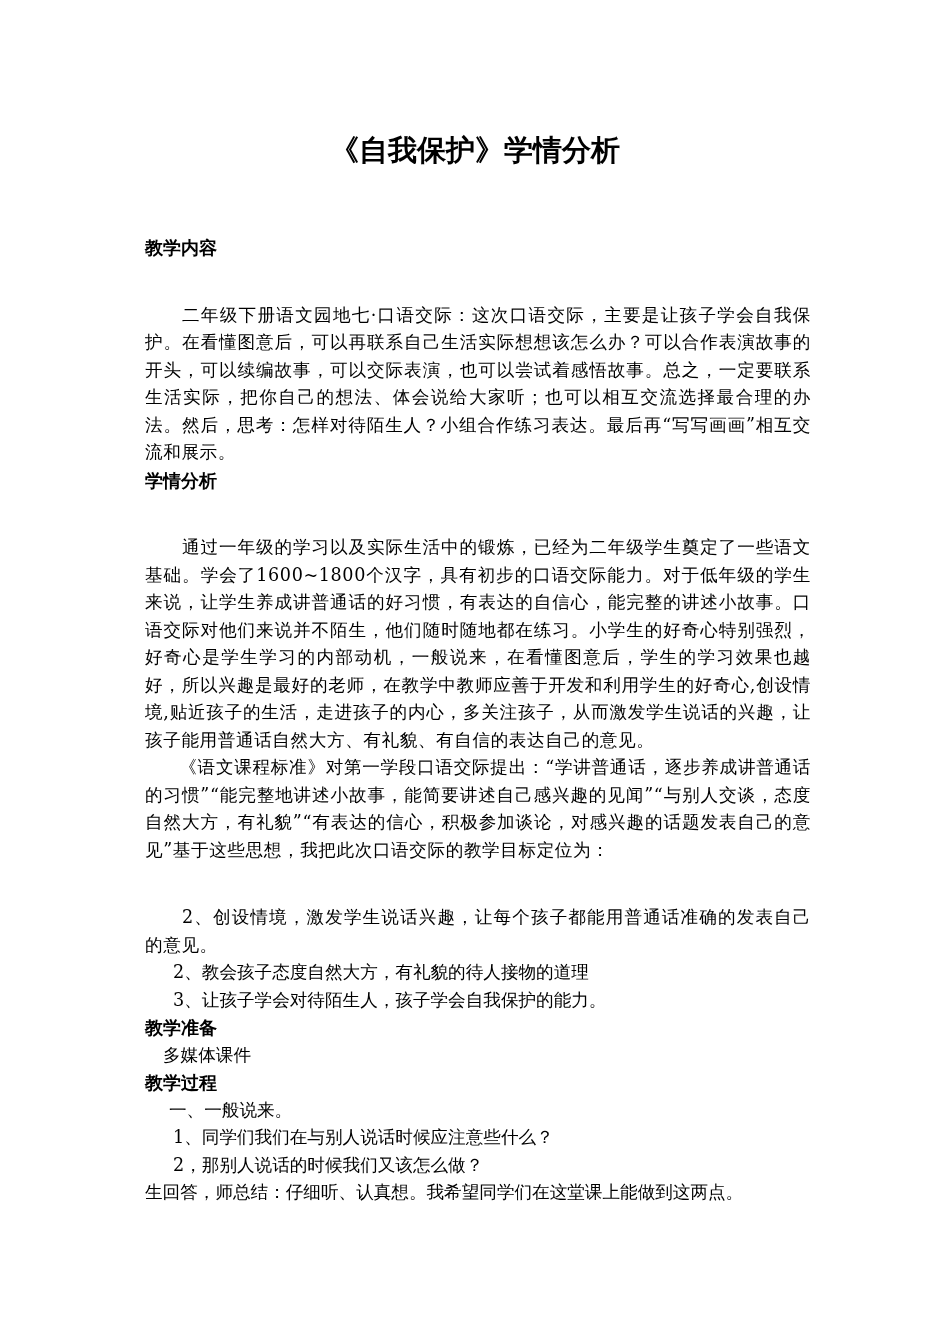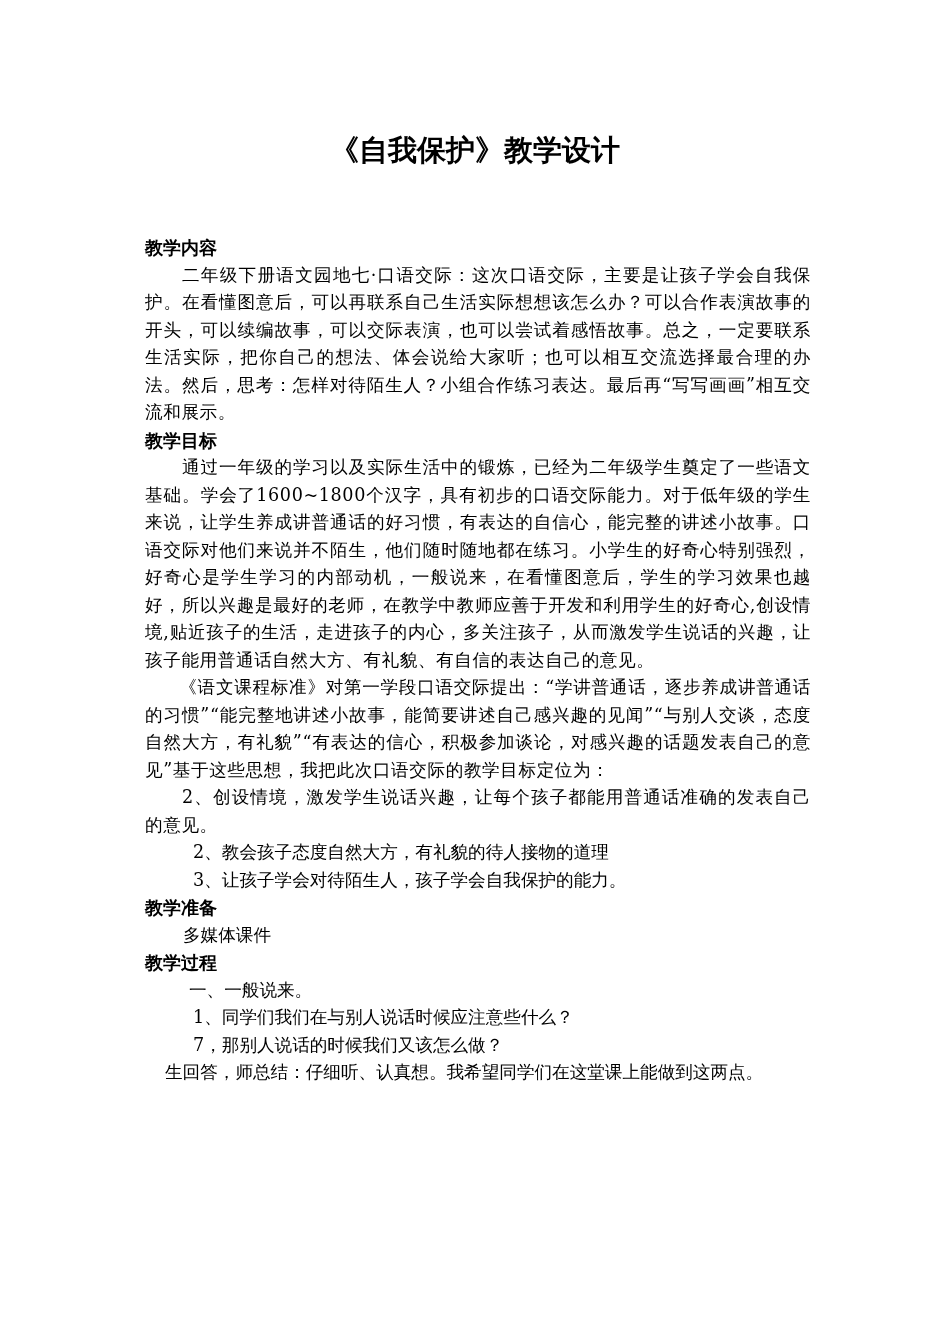--- a/index.html
+++ b/index.html
@@ -7,49 +7,49 @@
          font-family: "DejaVu Serif", "Liberation Serif", serif; color: #000; }
   .page { position: absolute; left: 0; top: 0; width: 950px; height: 1344px; }
   .title { position: absolute; left: 0; width: 950px; top: 132px; text-align: center;
            font-family: "DejaVu Sans", "Liberation Sans", sans-serif; font-size: 29px;
            font-weight: bold; letter-spacing: 0px; line-height: 36px; }
   .body { position: absolute; left: 145px; top: 234px; width: 666px; }
   .heading { font-family: "DejaVu Sans", "Liberation Sans", sans-serif; font-weight: bold;
              font-size: 18px; line-height: 27.5px; height: 27.5px; white-space: nowrap; }
   .para { font-size: 17.6px; line-height: 27.5px; text-align: justify; text-align-last: left;
           letter-spacing: 0.6px; }
-  .line { font-size: 17.6px; line-height: 27.5px; white-space: nowrap; height: 27.5px; margin-left: 20px; }
-  .ind2 { text-indent: 2.1em; }
+  .line { font-size: 17.6px; line-height: 27.5px; white-space: nowrap; height: 27.5px; }
+  .ind2 { text-indent: 2.1em; margin-top: 40px; }
   .ind2b { text-indent: 1.95em; }
   .ind15 { padding-left: 28px; }
   .ind1 { padding-left: 18px; }
   .ind1b { padding-left: 24px; }
 </style>
 </head>
 <body>
 
 <div class="page">
-  <div class="title">《自我保护》教学设计</div>
+  <div class="title">《自我保护》学情分析</div>
 
   <div class="body">
 
     <div class="heading">教学内容</div>
     <div class="para ind2">二年级下册语文园地七·口语交际：这次口语交际，主要是让孩子学会自我保护。在看懂图意后，可以再联系自己生活实际想想该怎么办？可以合作表演故事的开头，可以续编故事，可以交际表演，也可以尝试着感悟故事。总之，一定要联系生活实际，把你自己的想法、体会说给大家听；也可以相互交流选择最合理的办法。然后，思考：怎样对待陌生人？小组合作练习表达。最后再“写写画画”相互交流和展示。</div>
 
-    <div class="heading">教学目标</div>
+    <div class="heading">学情分析</div>
     <div class="para ind2">通过一年级的学习以及实际生活中的锻炼，已经为二年级学生奠定了一些语文基础。学会了1600~1800个汉字，具有初步的口语交际能力。对于低年级的学生来说，让学生养成讲普通话的好习惯，有表达的自信心，能完整的讲述小故事。口语交际对他们来说并不陌生，他们随时随地都在练习。小学生的好奇心特别强烈，好奇心是学生学习的内部动机，一般说来，在看懂图意后，学生的学习效果也越好，所以兴趣是最好的老师，在教学中教师应善于开发和利用学生的好奇心,创设情境,贴近孩子的生活，走进孩子的内心，多关注孩子，从而激发学生说话的兴趣，让孩子能用普通话自然大方、有礼貌、有自信的表达自己的意见。</div>
 
     <div class="para ind2b">《语文课程标准》对第一学段口语交际提出：“学讲普通话，逐步养成讲普通话的习惯”“能完整地讲述小故事，能简要讲述自己感兴趣的见闻”“与别人交谈，态度自然大方，有礼貌”“有表达的信心，积极参加谈论，对感兴趣的话题发表自己的意见”基于这些思想，我把此次口语交际的教学目标定位为：</div>
     <div class="para ind2">2、创设情境，激发学生说话兴趣，让每个孩子都能用普通话准确的发表自己的意见。</div>
     <div class="line ind15">2、教会孩子态度自然大方，有礼貌的待人接物的道理</div>
     <div class="line ind15">3、让孩子学会对待陌生人，孩子学会自我保护的能力。</div>
 
     <div class="heading">教学准备</div>
     <div class="line ind1">多媒体课件</div>
 
     <div class="heading">教学过程</div>
     <div class="line ind1b">一、一般说来。</div>
     <div class="line ind15">1、同学们我们在与别人说话时候应注意些什么？</div>
-    <div class="line ind15">7，那别人说话的时候我们又该怎么做？</div>
+    <div class="line ind15">2，那别人说话的时候我们又该怎么做？</div>
     <div class="line">生回答，师总结：仔细听、认真想。我希望同学们在这堂课上能做到这两点。</div>
 
   </div>
 </div>
 
 </body></html>

